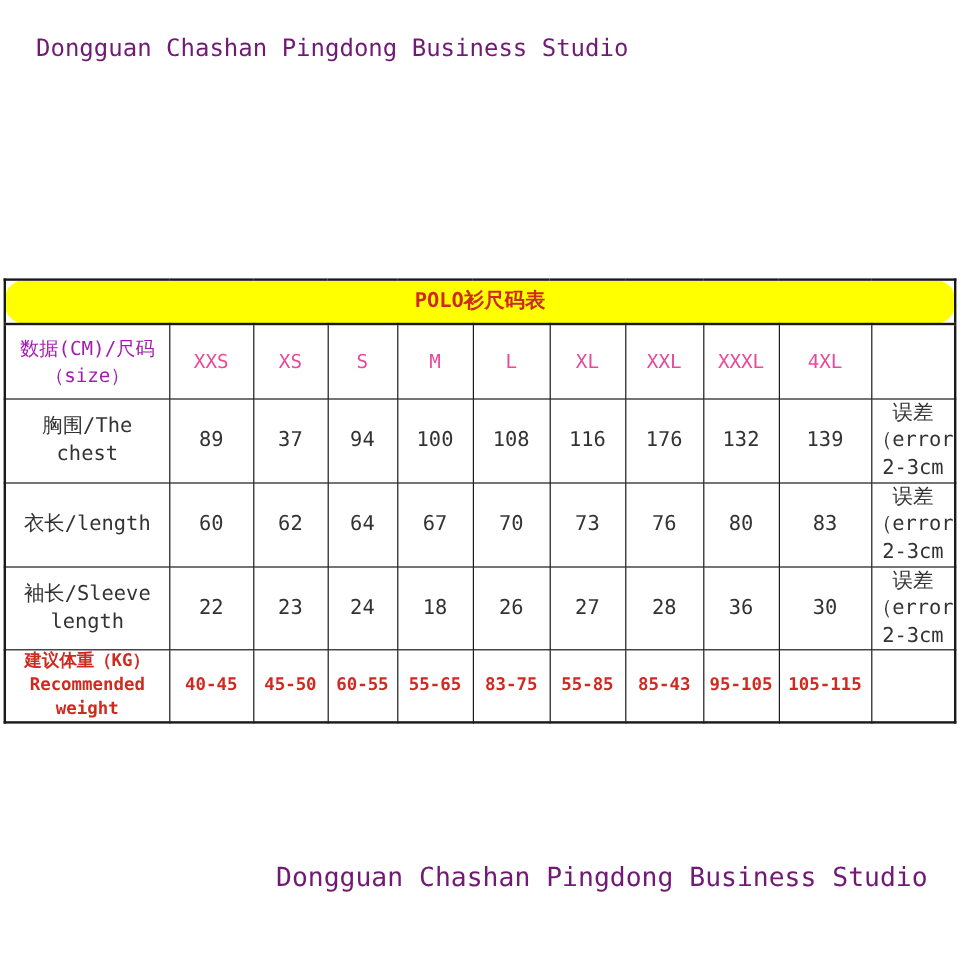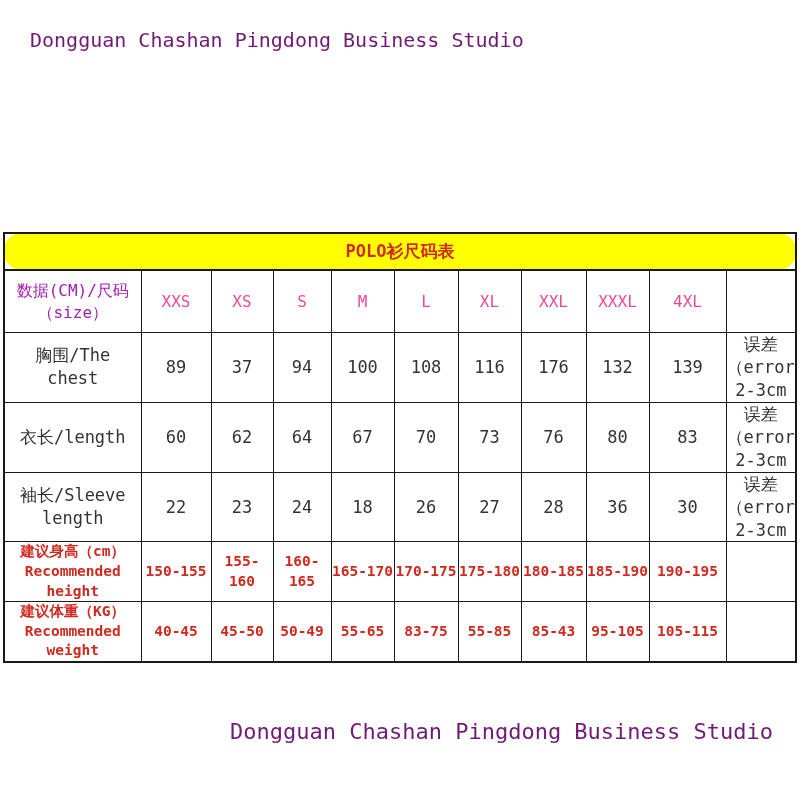--- a/index.html
+++ b/index.html
@@ -126,40 +126,26 @@
     <td>18</td>
     <td>26</td>
     <td>27</td>
     <td>28</td>
     <td>36</td>
     <td>30</td>
     <td class="error-cell">误差
 （error）
 2-3cm</td>
   </tr>
-  <tr class="data-row row-height red-values">
-    <td class="small-label">建议身高（cm）
-Recommended height</td>
-    <td>150-155</td>
-    <td>155-160</td>
-    <td>160-165</td>
-    <td>165-170</td>
-    <td>170-175</td>
-    <td>175-180</td>
-    <td>180-185</td>
-    <td>185-190</td>
-    <td>190-195</td>
-    <td class="error-cell"></td>
-  </tr>
   <tr class="data-row row-weight red-values">
     <td class="small-label">建议体重（KG）
 Recommended weight</td>
     <td>40-45</td>
     <td>45-50</td>
-    <td>50-49</td>
+    <td>60-55</td>
     <td>55-65</td>
     <td>83-75</td>
     <td>55-85</td>
     <td>85-43</td>
     <td>95-105</td>
     <td>105-115</td>
     <td class="error-cell"></td>
   </tr>
 </tbody>
   </table>

